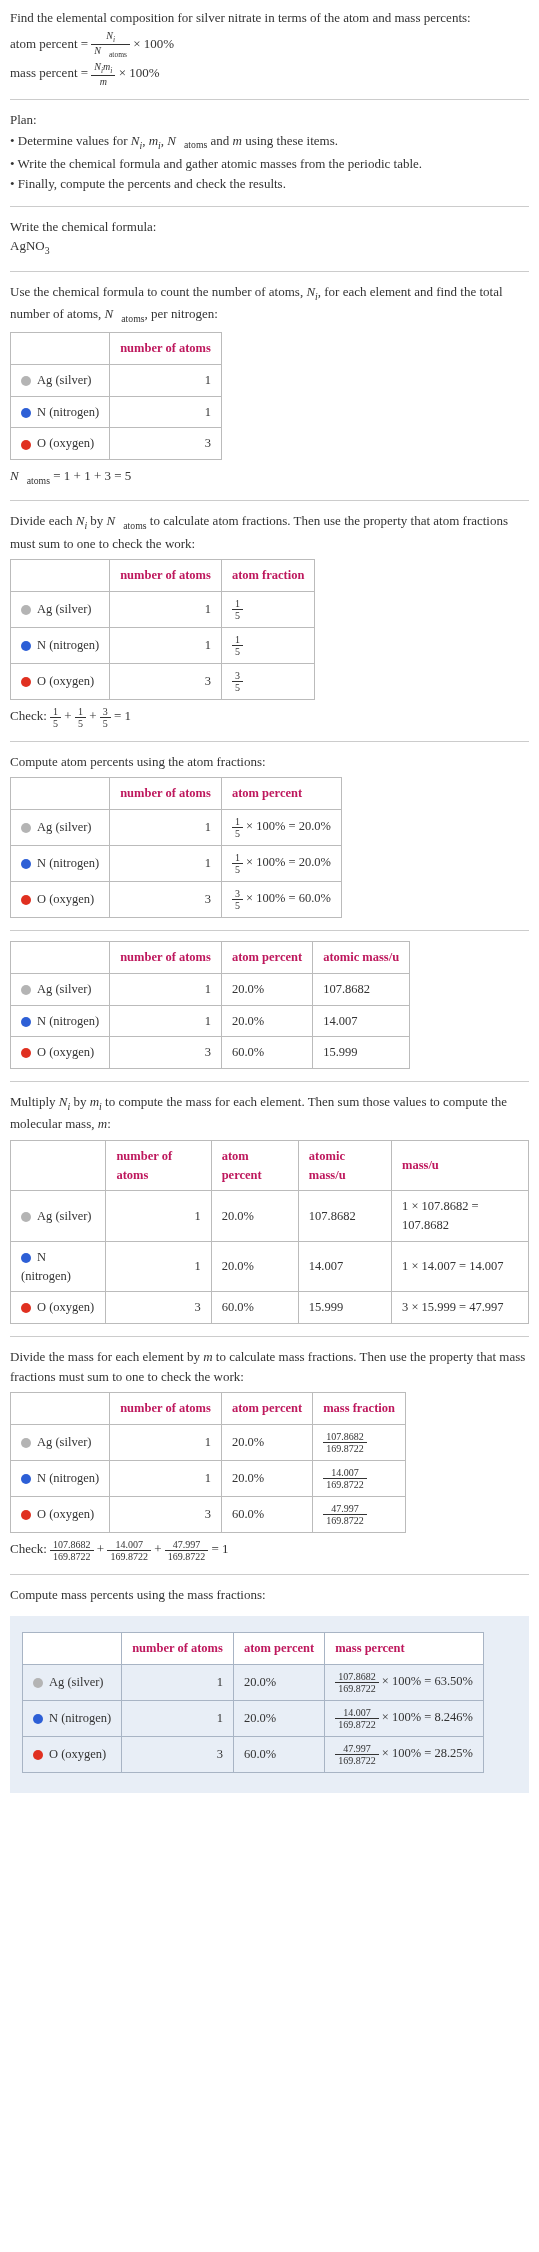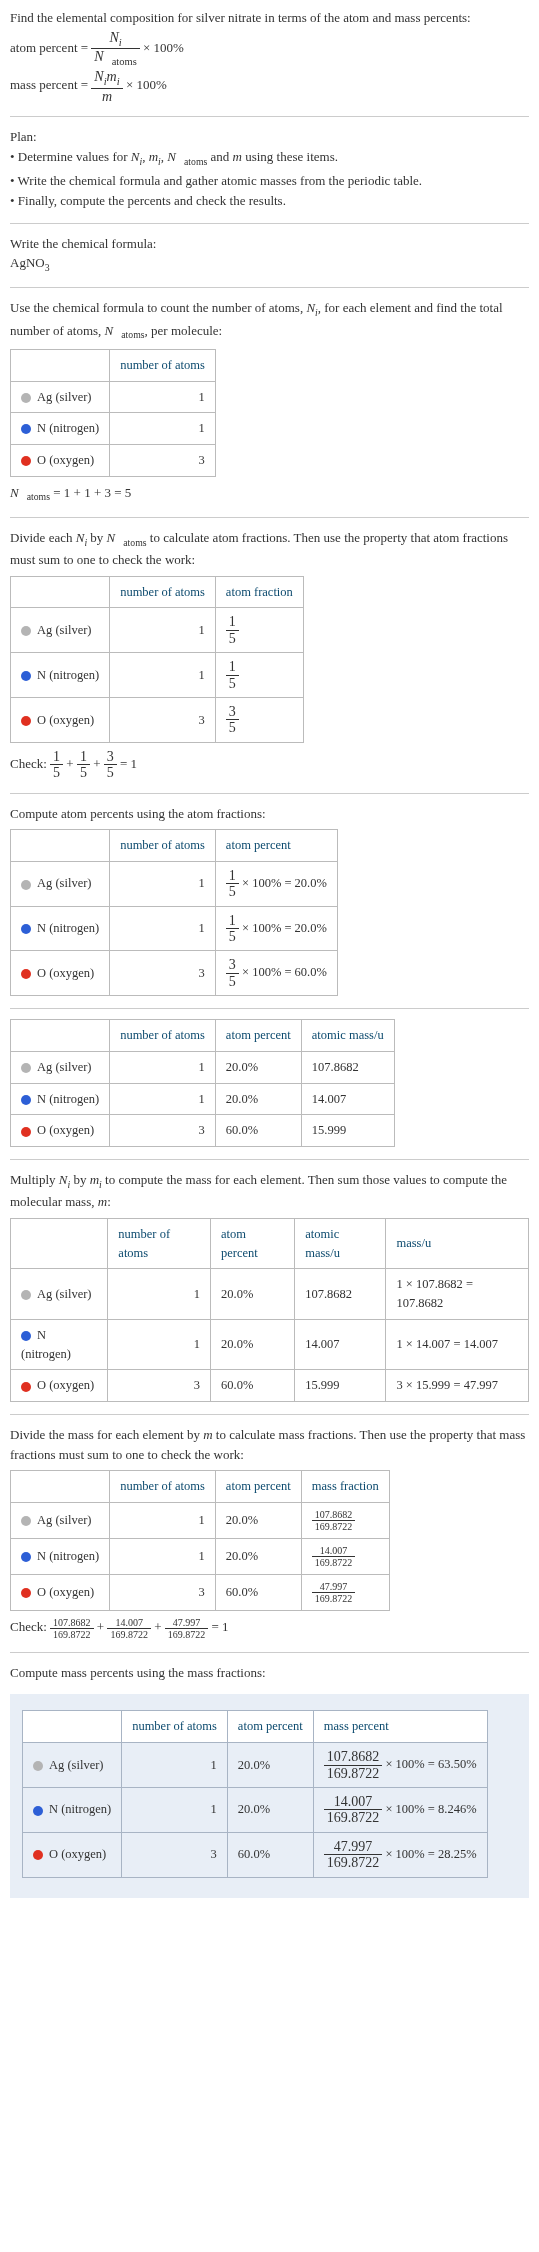--- a/index.html
+++ b/index.html
@@ -20,21 +20,21 @@
   }
   .formula {
     font-family: Georgia, serif;
     font-style: normal;
     white-space: nowrap;
   }
   .frac {
     display: inline-block;
     vertical-align: middle;
     text-align: center;
-    font-size: 14px;
+    font-size: 10px;
     line-height: 1.1;
   }
   .frac .num {
     display: block;
     border-bottom: 1px solid #333;
     padding: 0 3px;
   }
   .frac .den {
     display: block;
     padding: 0 3px;
@@ -47,22 +47,22 @@
     margin: 6px 0;
     font-size: 12.5px;
   }
   table.data th, table.data td {
     border: 1px solid #bbb;
     padding: 6px 10px;
     text-align: left;
     vertical-align: middle;
   }
   table.data th {
-    font-weight: normal;
-    color: #0c4a6e;
+    font-weight: bold;
+    color: #be185d;
     background: #fff;
   }
   table.data td.right { text-align: right; }
   .swatch {
     display: inline-block;
     width: 10px;
     height: 10px;
     border-radius: 50%;
     margin-right: 6px;
     vertical-align: middle;
@@ -121,21 +121,21 @@
 <hr class="sep">
 
 <div class="section">
   <p>Write the chemical formula:</p>
   <p><span>AgNO</span><span class="chem-sub">3</span></p>
 </div>
 
 <hr class="sep">
 
 <div class="section">
-  <p><span>Use the chemical formula to count the number of atoms, </span><span class="ital">N</span><span class="sub">i</span><span>, for each element and find the total number of atoms, </span><span class="ital">N</span><span class="subn">atoms</span><span>, per molecule:</span></p>
+  <p><span>Use the chemical formula to count the number of atoms, </span><span class="ital">N</span><span class="sub">i</span><span>, for each element and find the total number of atoms, </span><span class="ital">N</span><span class="subn">atoms</span><span>, per nitrogen:</span></p>
   <table class="data">
     <tbody>
         <tr>
           <th></th>
           <th>number of atoms</th>
         </tr>
     <tr>
           <td><span class="swatch sw-ag"></span><span>Ag (silver)</span></td>
           <td class="right">1</td>
         </tr>

